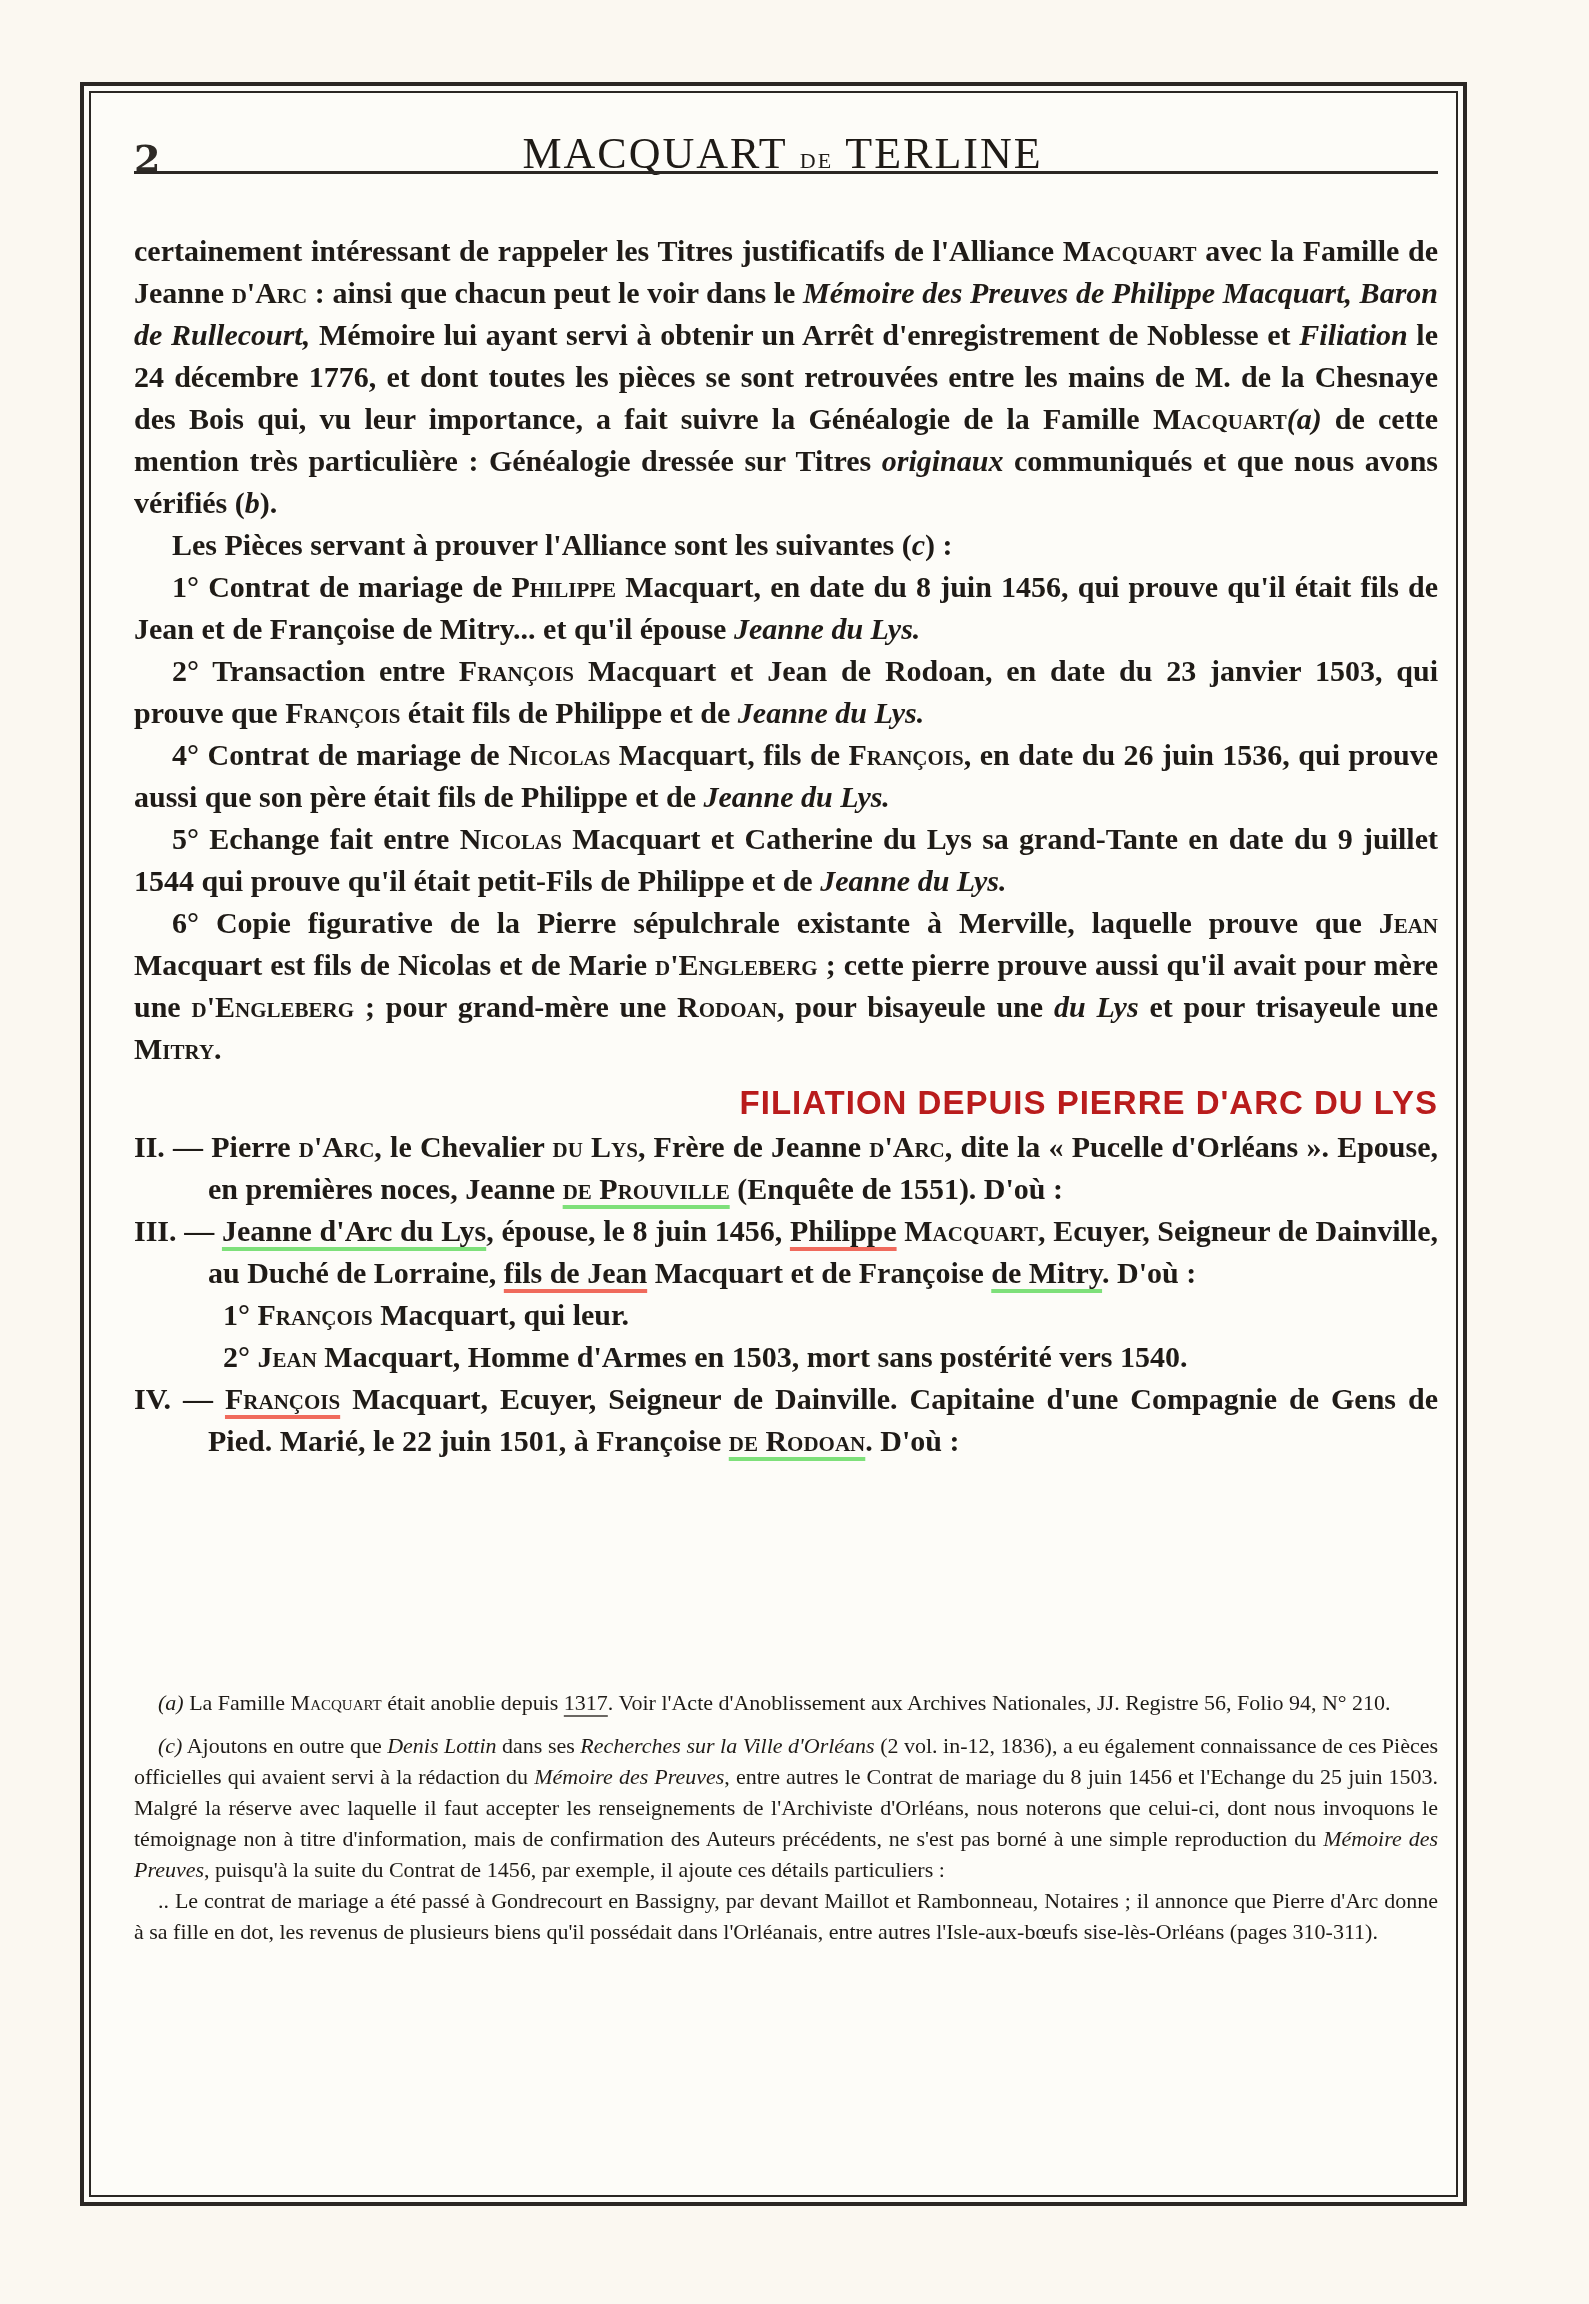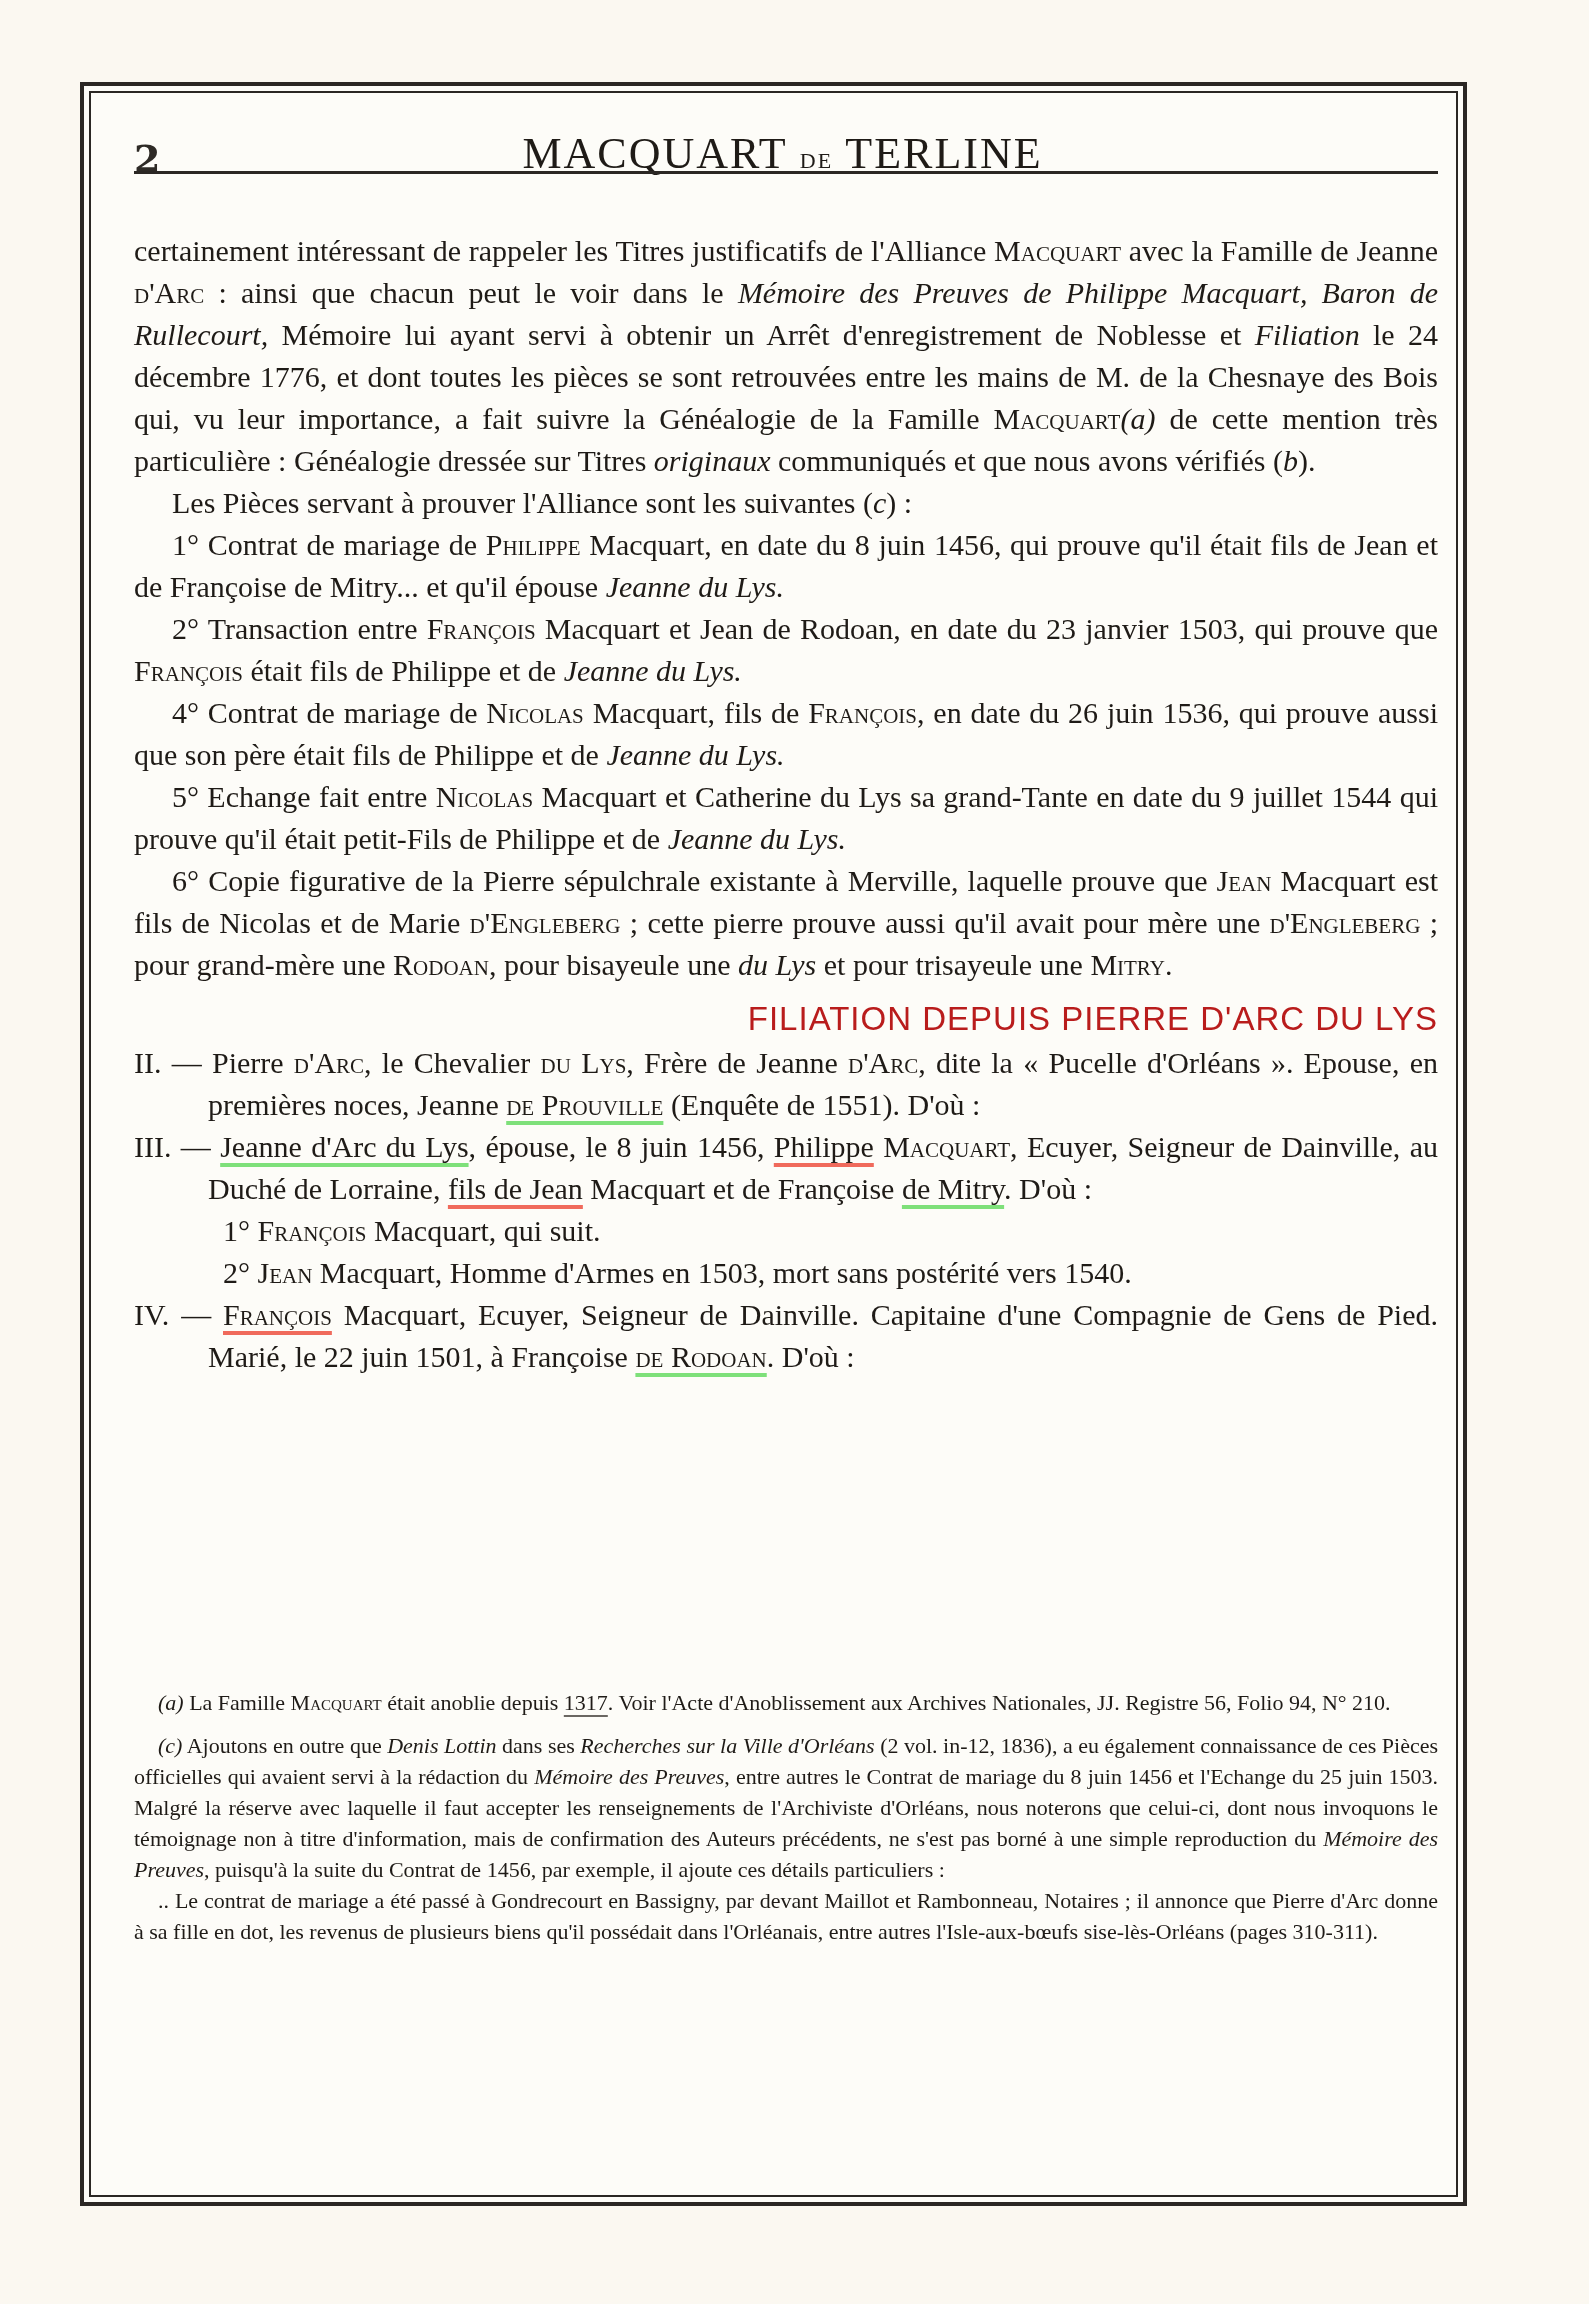--- a/index.html
+++ b/index.html
@@ -41,20 +41,21 @@
   .running-head .sc { font-size: 32px; }
   .head-rule {
     position: absolute; left: 50px; right: 25px; top: 85px;
     border-top: 3px solid #2b2724;
   }
   .body-text {
     position: absolute;
     left: 50px; right: 25px; top: 144px;
     font-size: 30px; line-height: 42px;
     text-align: justify;
+    font-weight: bold;
   }
   .body-text p { margin: 0; }
   .indent { text-indent: 38px; }
   .sc { font-variant: small-caps; }
   .it { font-style: italic; }
   .section-title {
     text-align: right;
     font-family: "Liberation Sans", "DejaVu Sans", sans-serif;
     font-size: 33px; letter-spacing: 1px;
     margin-top: 12px !important; margin-bottom: 2px !important;
@@ -106,21 +107,21 @@
     <p class="indent"><span>5° Echange fait entre </span><span class="sc">Nicolas</span><span> Macquart et Catherine du Lys sa grand-Tante en date du 9 juillet 1544 qui prouve qu'il était petit-Fils de Philippe et de </span><span class="it">Jeanne du Lys.</span></p>
 
     <p class="indent"><span>6° Copie figurative de la Pierre sépulchrale existante à Merville, laquelle prouve que </span><span class="sc">Jean</span><span> Macquart est fils de Nicolas et de Marie </span><span class="sc">d'Engleberg</span><span> ; cette pierre prouve aussi qu'il avait pour mère une </span><span class="sc">d'Engleberg</span><span> ; pour grand-mère une </span><span class="sc">Rodoan</span><span>, pour bisayeule une </span><span class="it">du Lys</span><span> et pour trisayeule une </span><span class="sc">Mitry</span><span>.</span></p>
 
     <p class="section-title">FILIATION DEPUIS PIERRE D'ARC DU LYS</p>
 
     <p class="gen"><span>II. — </span><span>Pierre </span><span class="sc">d'Arc</span><span>, le Chevalier </span><span class="sc">du Lys</span><span>, Frère de Jeanne </span><span class="sc">d'Arc</span><span>, dite la « Pucelle d'Orléans ». Epouse, en premières noces, Jeanne </span><span class="sc hl-green">de Prouville</span><span> (Enquête de 1551). D'où :</span></p>
 
     <p class="gen"><span>III. — </span><span class="hl-green">Jeanne d'Arc du Lys</span><span>, épouse, le 8 juin 1456, </span><span class="hl-red">Philippe</span><span> </span><span class="sc">Macquart</span><span>, Ecuyer, Seigneur de Dainville, au Duché de Lorraine, </span><span class="hl-red">fils de Jean</span><span> Macquart et de Françoise </span><span class="hl-green">de Mitry</span><span>. D'où :</span></p>
 
-    <p class="sub"><span>1° </span><span class="sc">François</span><span> Macquart, qui suit.</span></p>
+    <p class="sub"><span>1° </span><span class="sc">François</span><span> Macquart, qui leur.</span></p>
     <p class="sub"><span>2° </span><span class="sc">Jean</span><span> Macquart, Homme d'Armes en 1503, mort sans postérité vers 1540.</span></p>
 
     <p class="gen"><span>IV. — </span><span class="sc hl-red">François</span><span> Macquart, Ecuyer, Seigneur de Dainville. Capitaine d'une Compagnie de Gens de Pied. Marié, le 22 juin 1501, à Françoise </span><span class="sc hl-green">de Rodoan</span><span>. D'où :</span></p>
   </div>
 
   <div class="footnotes">
     <p class="fn-indent"><span class="it">(a)</span><span> La Famille </span><span class="sc">Macquart</span><span> était anoblie depuis </span><span class="hl-pencil">1317</span><span>. Voir l'Acte d'Anoblissement aux Archives Nationales, JJ. Registre 56, Folio 94, N° 210.</span></p>
 
 
     <p class="fn-indent tight"><span class="it">(c)</span><span> Ajoutons en outre que </span><span class="it">Denis Lottin</span><span> dans ses </span><span class="it">Recherches sur la Ville d'Orléans</span><span> (2 vol. in-12, 1836), a eu également connaissance de ces Pièces officielles qui avaient servi à la rédaction du </span><span class="it">Mémoire des Preuves</span><span>, entre autres le Contrat de mariage du 8 juin 1456 et l'Echange du 25 juin 1503. Malgré la réserve avec laquelle il faut accepter les renseignements de l'Archiviste d'Orléans, nous noterons que celui-ci, dont nous invoquons le témoignage non à titre d'information, mais de confirmation des Auteurs précédents, ne s'est pas borné à une simple reproduction du </span><span class="it">Mémoire des Preuves</span><span>, puisqu'à la suite du Contrat de 1456, par exemple, il ajoute ces détails particuliers :</span></p>

